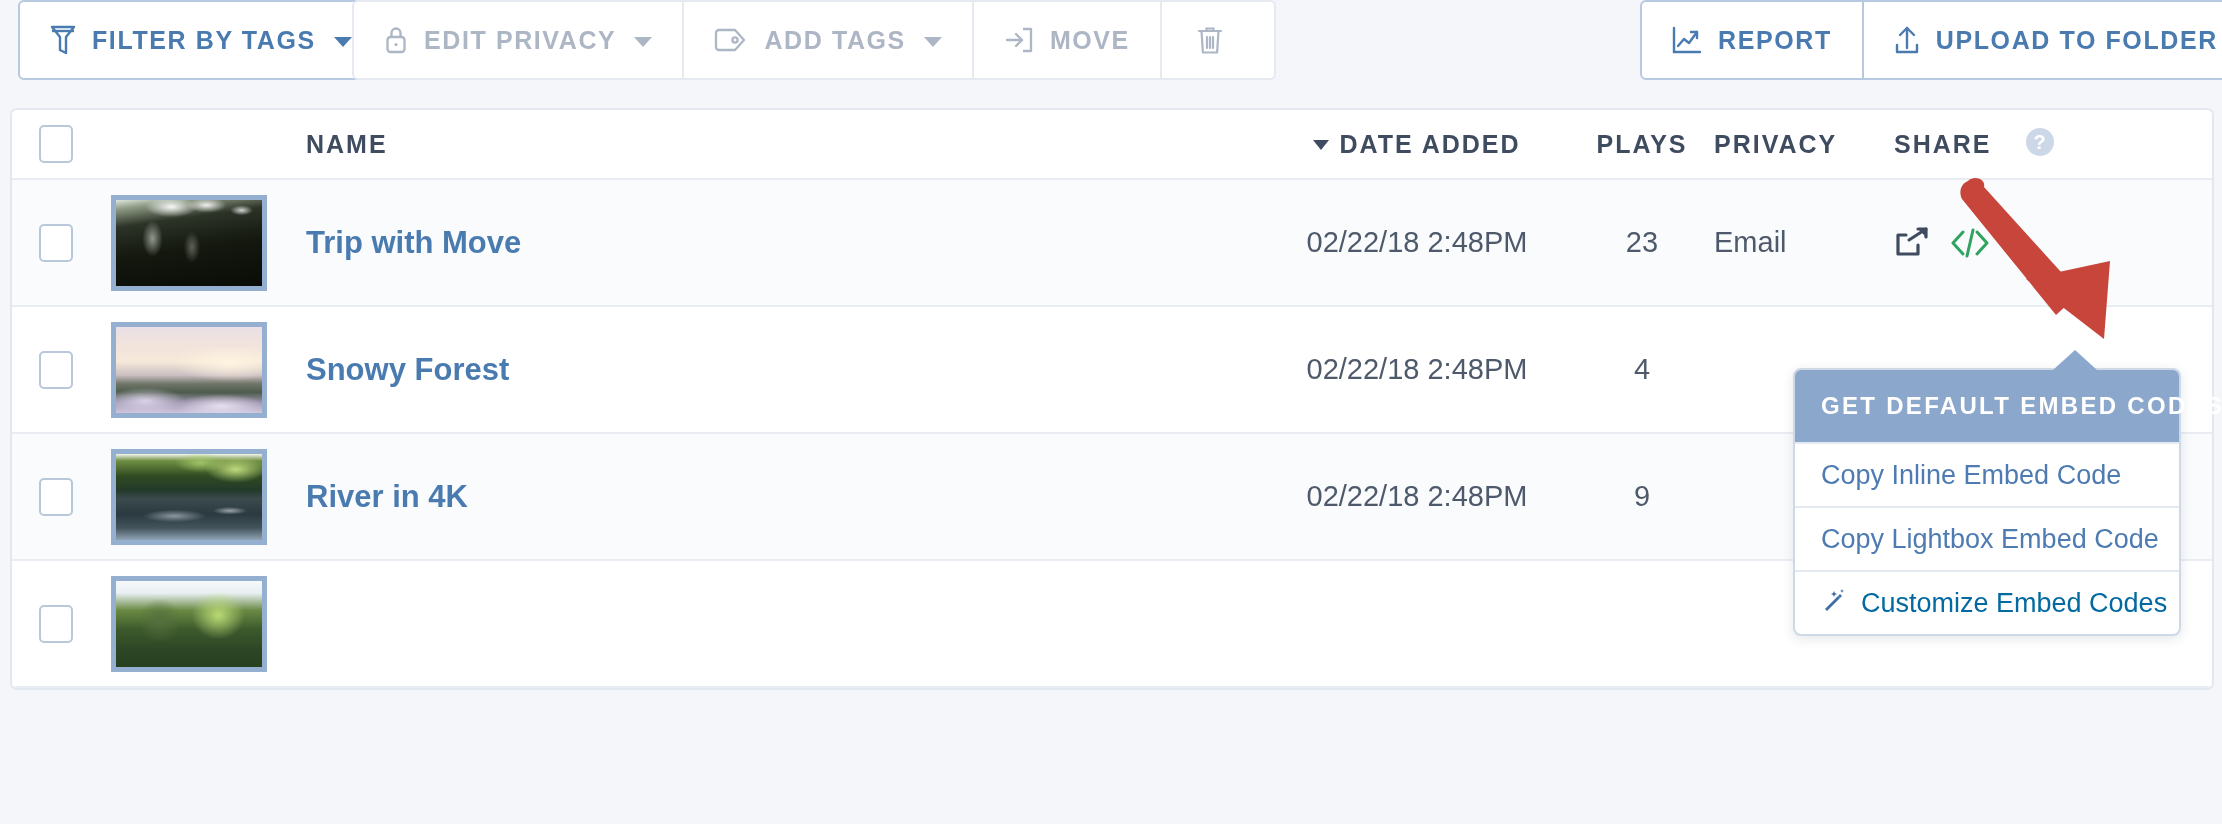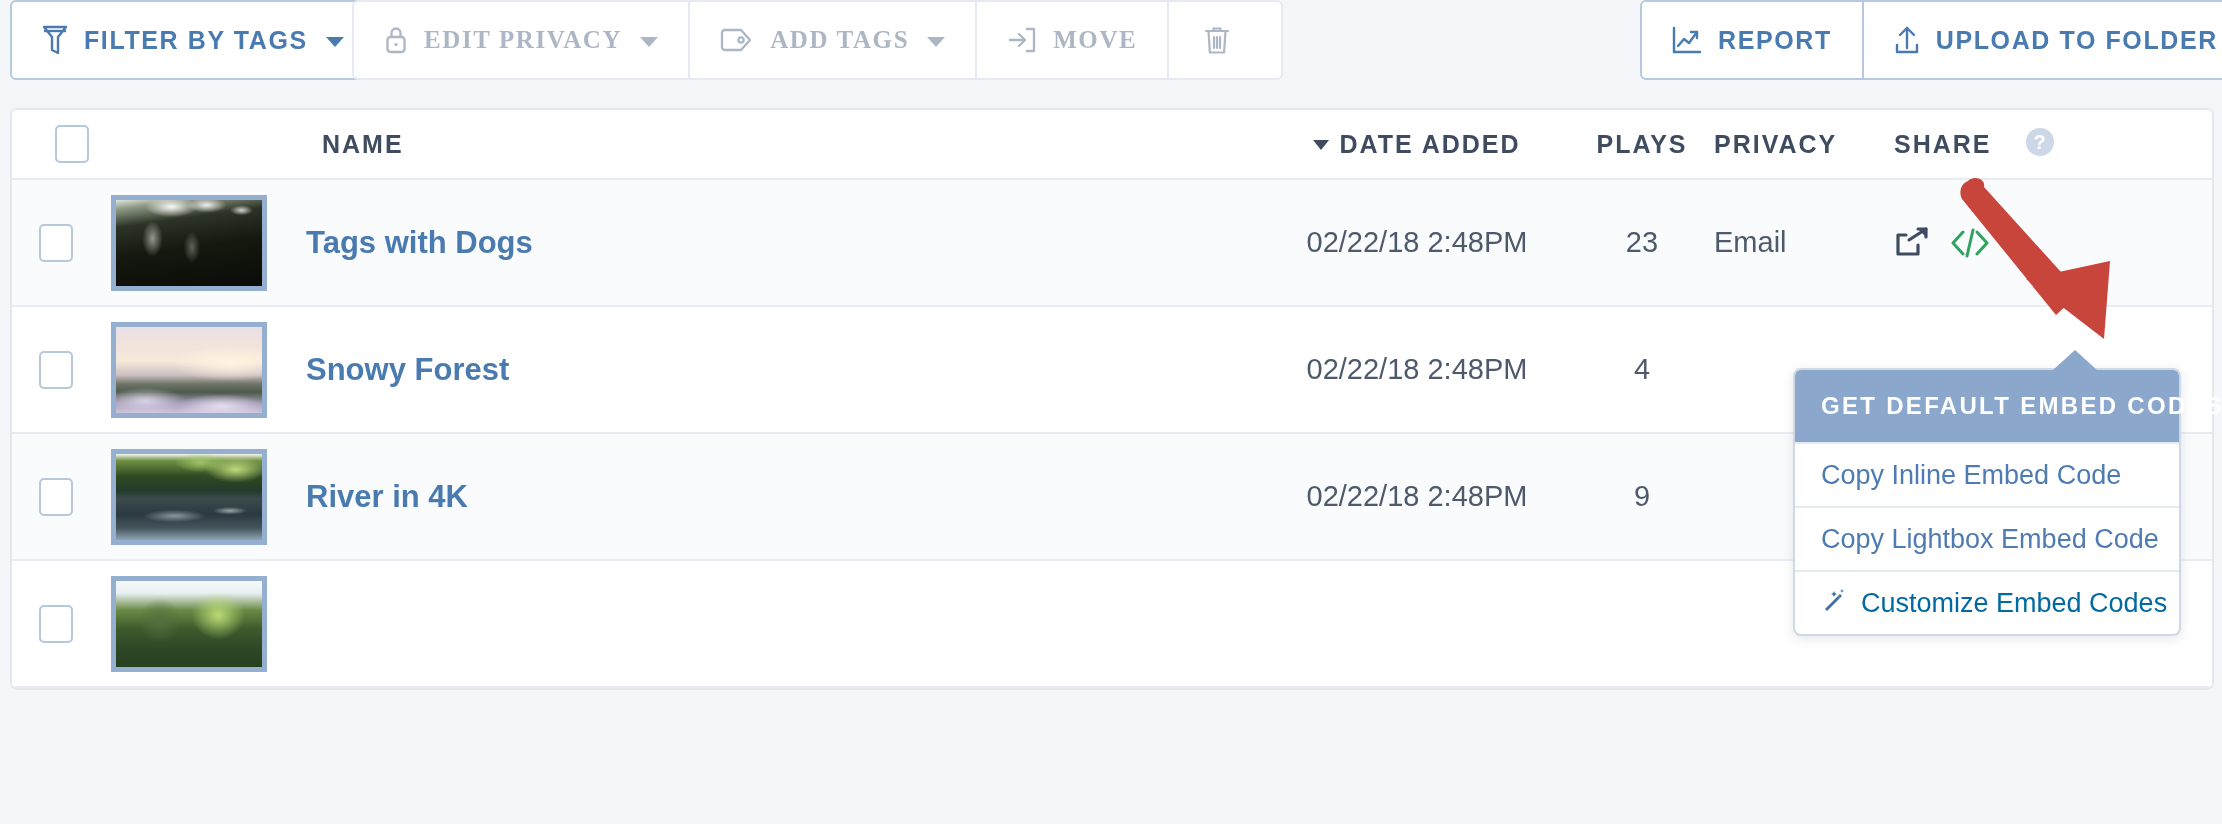--- a/index.html
+++ b/index.html
@@ -33,21 +33,21 @@
     position: absolute;
     display: flex;
     align-items: stretch;
     background: #ffffff;
     border-radius: 6px;
     height: 80px;
     box-sizing: border-box;
   }
 
   .btn-group.primary-group {
-    left: 10px;
+    left: 18px;
     top: 0px;
     border: 2px solid #b6c9e0;
   }
 
   .btn-group.bulk-group {
     left: 352px;
     top: 0px;
     border: 2px solid #e6eaf0;
   }
 
@@ -72,21 +72,20 @@
     border: none;
     cursor: pointer;
     white-space: nowrap;
     font-family: "Liberation Sans", sans-serif;
     box-sizing: border-box;
   }
 
   .tbtn.disabled {
     color: #adb6c4;
     cursor: default;
-    font-family: Liberation Serif, serif;
   }
 
   .tbtn + .tbtn {
     border-left: 2px solid #e6eaf0;
   }
 
   .right-group .tbtn + .tbtn {
     border-left: 2px solid #b6c9e0;
   }
 
@@ -119,21 +118,20 @@
     box-sizing: border-box;
     overflow: hidden;
   }
 
   .thead {
     display: flex;
     align-items: center;
     height: 68px;
     background: #ffffff;
     border-bottom: 2px solid #e9edf3;
-    padding-left: 16px;
   }
 
   .row {
     display: flex;
     align-items: center;
     height: 127px;
     border-bottom: 2px solid #e9edf3;
     box-sizing: border-box;
   }
   .row.alt  { background: #fafbfc; }
@@ -450,21 +448,21 @@
     <div class="row alt">
       <div class="c-check">
         <div class="cbox"></div>
       </div>
       <div class="c-thumb">
         <div class="thumb th1">
             <div class="img"></div>
           </div>
       </div>
       <div class="c-name">
-        <a class="vname">Tags with Dogs</a>
+        <a class="vname">Trip with Move</a>
       </div>
       <div class="c-date">
         <span class="cell-text">02/22/18 2:48PM</span>
       </div>
       <div class="c-plays">
         <span class="cell-text">23</span>
       </div>
       <div class="c-priv">
         <span class="cell-text">Email</span>
       </div>

